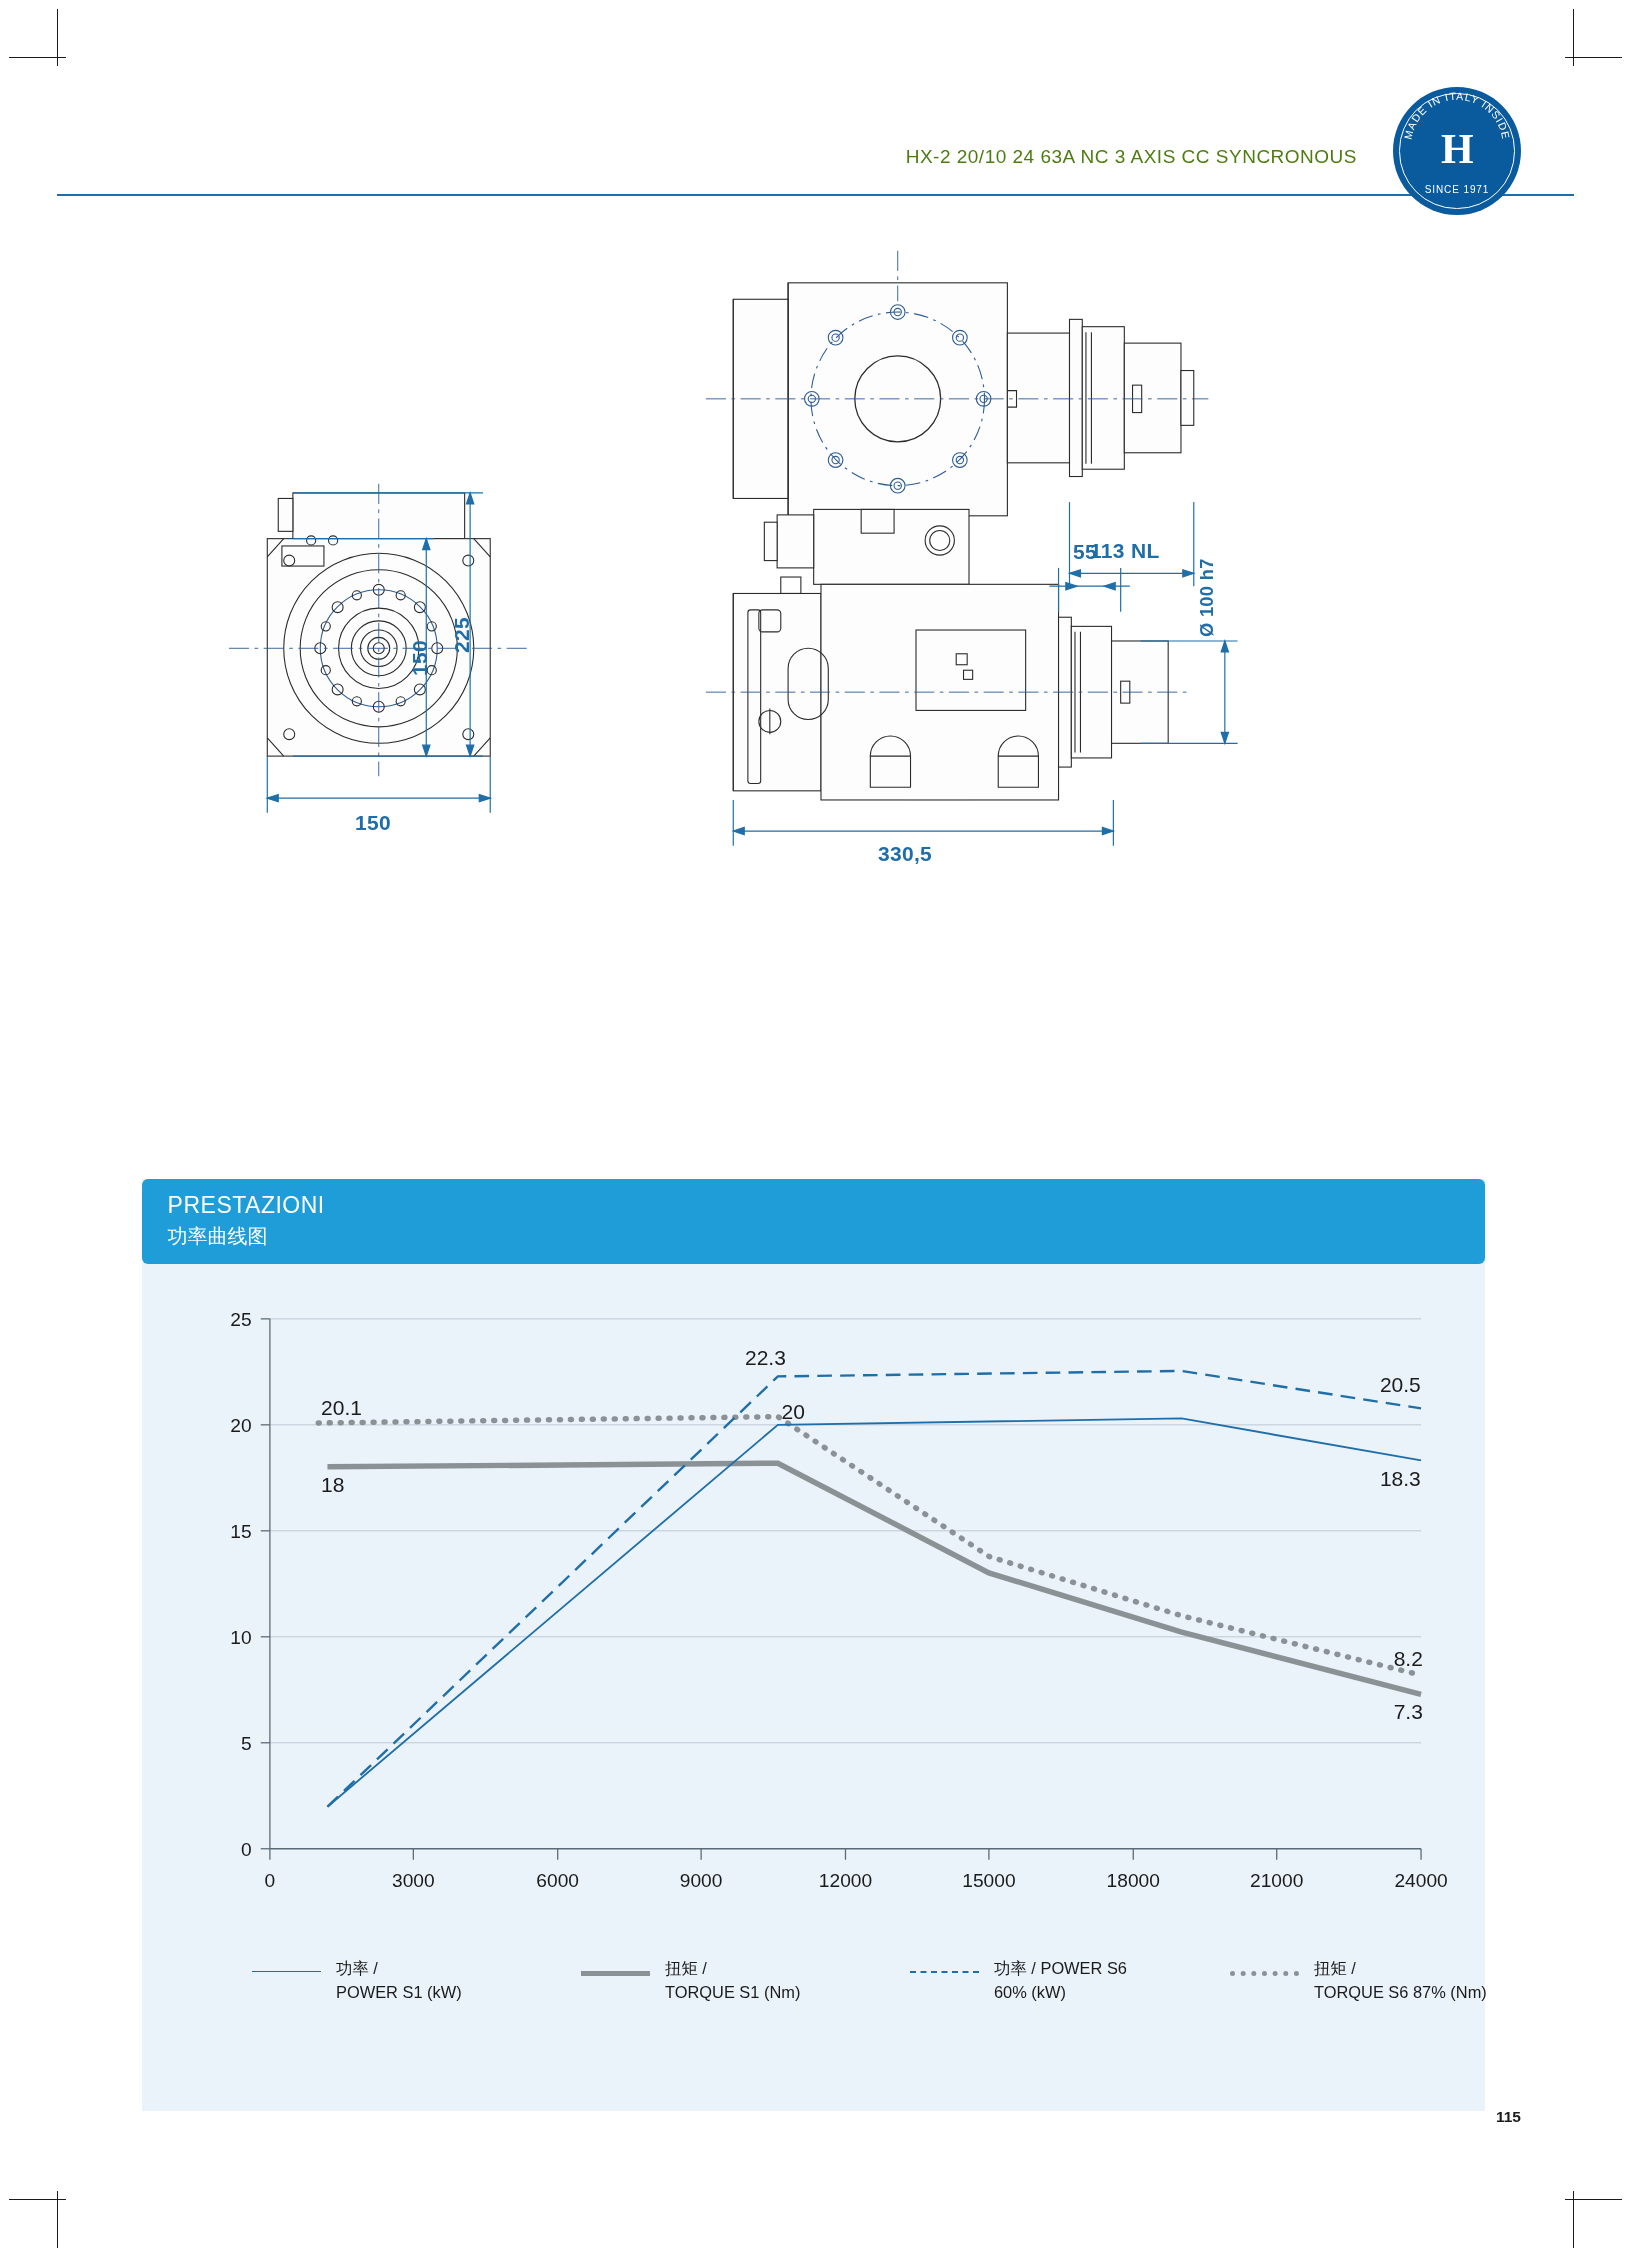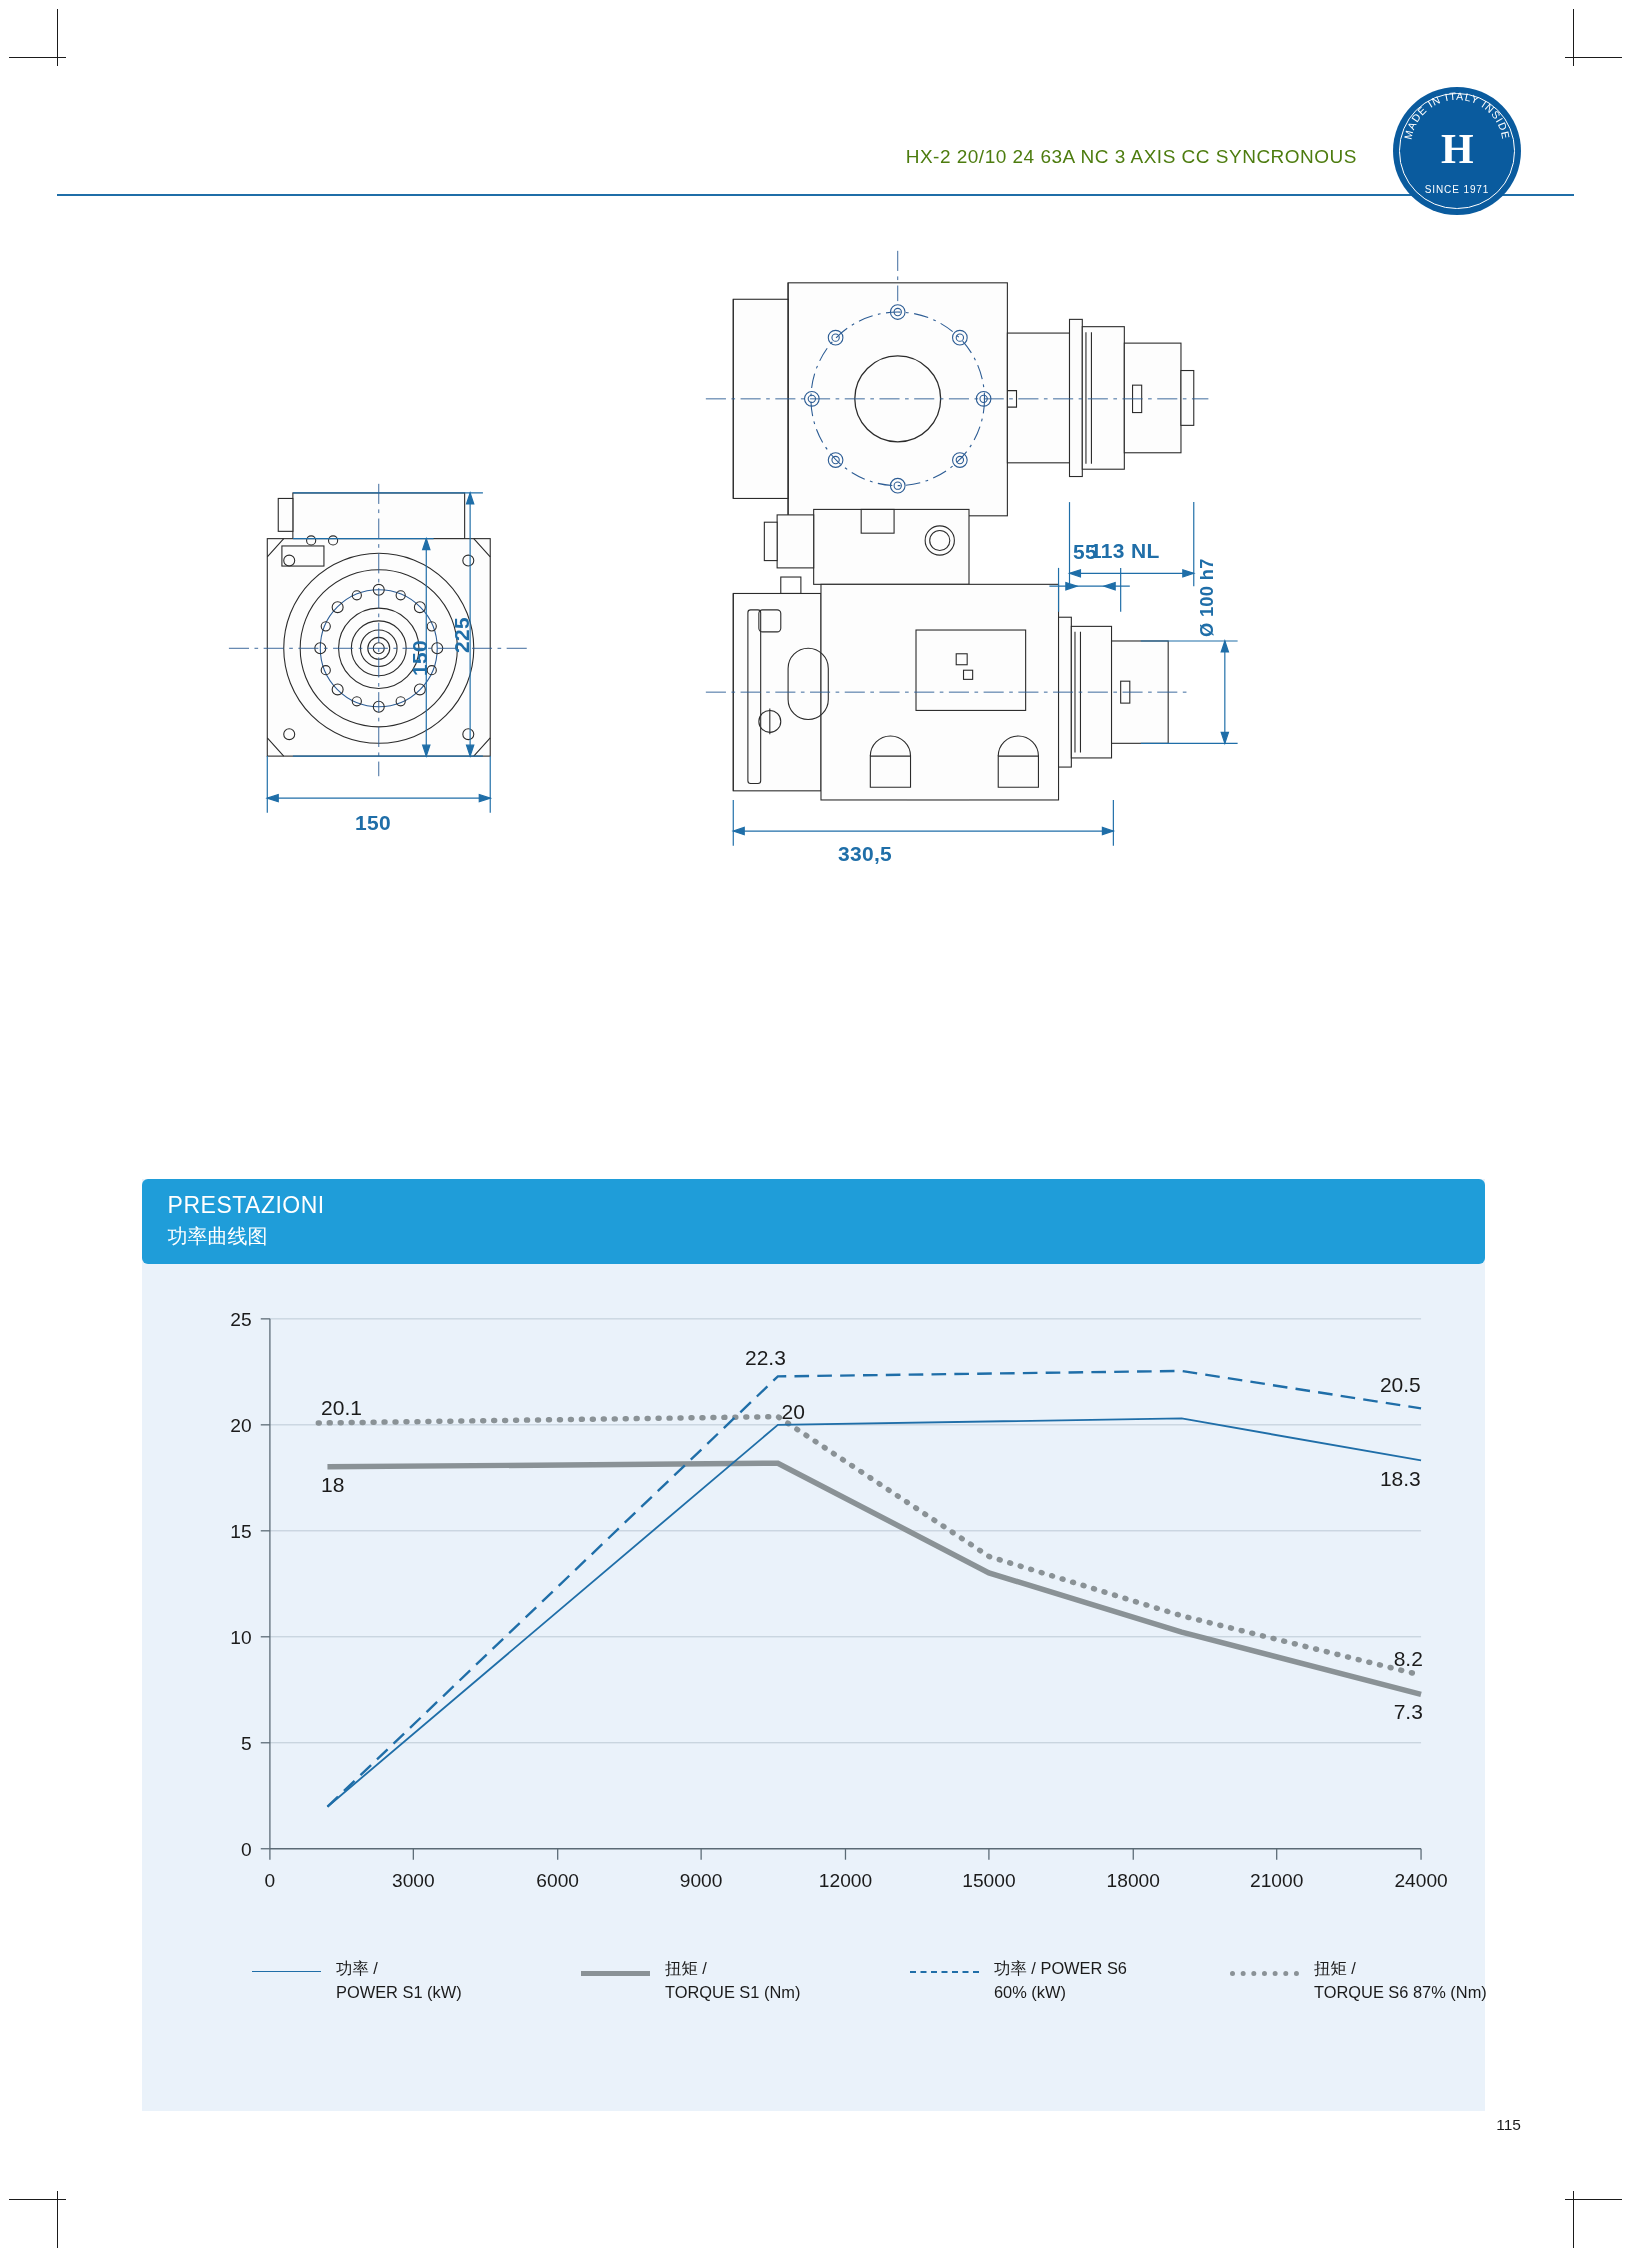--- a/index.html
+++ b/index.html
@@ -77,22 +77,22 @@
   .chart-wrap { position:absolute; left:0; top:85px; width:100%; height:735px; }
   .chart-svg { position:absolute; left:0; top:0; }
 
   
   .legend { position:absolute; left:55px; top:694px; width:1243px; height:101px; }
   .legend-item { position:absolute; top:0; width:302px; font-size:16.4px; line-height:24px; }
   .legend-item .lbl { position:absolute; left:84px; top:-1.8px; white-space:nowrap; }
   .legend-item .swatch { position:absolute; left:0; top:12.8px; width:69px; height:9.1px; }
 
   .page-num {
-    position:absolute; right:110px; bottom:123px;
-    font-size:15.5px; color:#1b1b1b; font-weight:normal;
+    position:absolute; right:110px; bottom:131px;
+    font-size:15.5px; color:#1b1b1b; font-weight:bold;
   }
 </style>
 </head>
 <body>
 
 <div class="page">
 
   <div class="crop v" style="left:57px; top:9.1px;"></div>
   <div class="crop h" style="left:9.1px; top:57px;"></div>
   <div class="crop v" style="right:57px; top:9.1px;"></div>
@@ -294,21 +294,21 @@
           <path d="M1156,660 l-12,-4 v8 z" fill="#1f6ea8"></path>
         </g>
       </g>
     </svg>
 
     <div class="dim-label" style="left:1033px; top:311px;">113 NL</div>
     <div class="dim-label" style="left:298px; top:583px;">150</div>
     <div class="dim-label vertical" style="left:351px; top:448px;">150</div>
     <div class="dim-label vertical" style="left:393px; top:425px;">225</div>
     <div class="dim-label" style="left:1016px; top:312px;">55</div>
-    <div class="dim-label" style="left:781px; top:614px;">330,5</div>
+    <div class="dim-label" style="left:821px; top:614px;">330,5</div>
     <div class="dim-label vertical" style="left:1139px; top:409px; font-size:18.3px;">Ø 100 h7</div>
   </div>
 
   <div class="perf">
     <div class="perf-head">
       <div class="t1">PRESTAZIONI</div>
       <div class="t2">功率曲线图</div>
     </div>
 
     <div class="chart-wrap">

